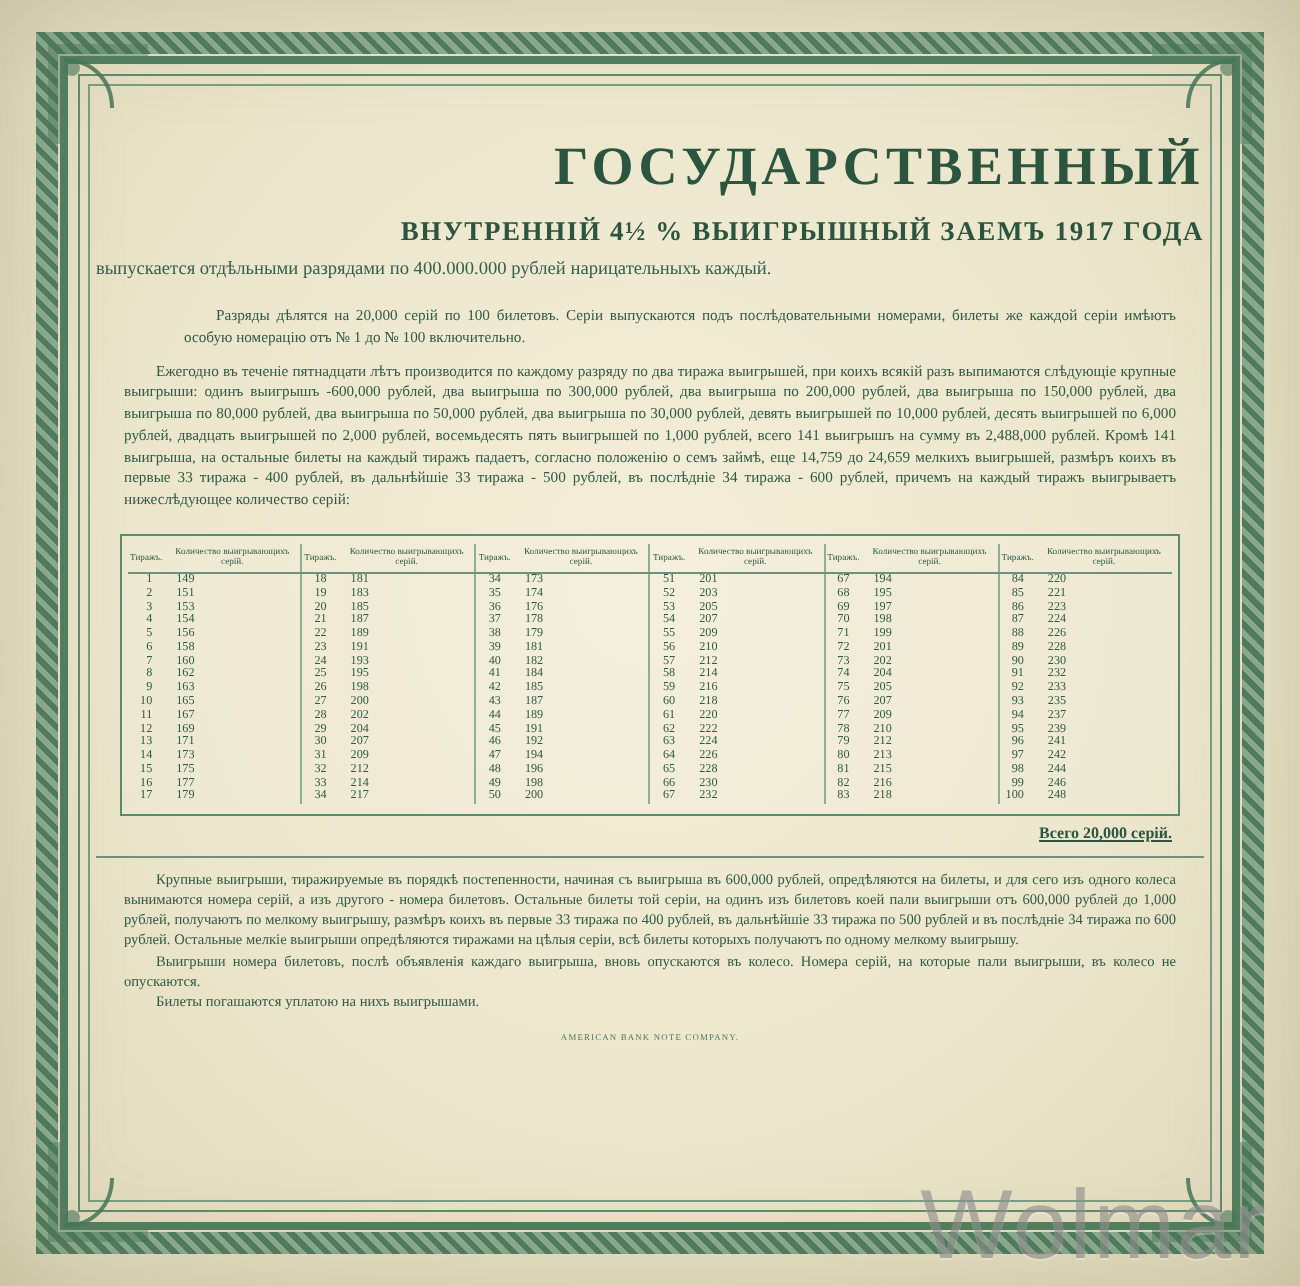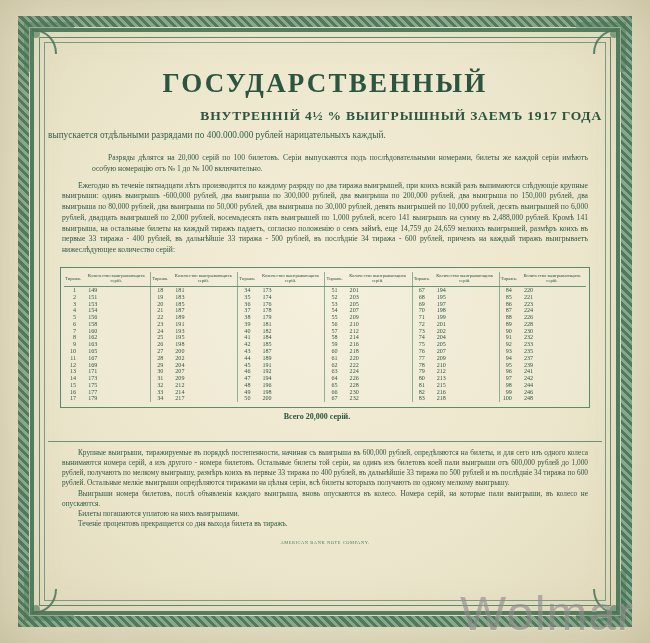--- a/index.html
+++ b/index.html
@@ -44,21 +44,21 @@
     position:absolute;width:54px;height:54px;
     pointer-events:none;opacity:.85;
   }
   .corner svg{width:100%;height:100%;}
   
   #content{
     position:absolute;left:48px;top:46px;right:48px;bottom:46px;
     color:#2f5741;
   }
   #title{
-    text-align:center;
+    text-align:right;
     font-size:27px;
     letter-spacing:2.2px;
     font-weight:bold;
     color:#2c5540;
     margin-top:22px;
     font-family:"Liberation Serif", serif;
   }
   #subtitle{
     text-align:right;
     font-size:13.5px;
@@ -102,28 +102,29 @@
     text-align:center;
   }
   td{
     text-align:center;padding:0.4px 1px;
     font-size:6.1px;
   }
   td.num{text-align:right;padding-right:6px;}
   td.val{text-align:left;padding-left:6px;}
   .vsep{border-left:1px solid #8bb096;}
   #total{
-    text-align:center;
+    text-align:right;
     font-size:8px;
     font-weight:bold;
     margin:4px 16px 0 0;
     color:#2c5540;
+    text-decoration:underline;
   }
   #bottom{
-    margin-top:20px;
+    margin-top:7px;
     border-top:1px solid #6a9479;
     padding-top:6px;
   }
   .para.small{font-size:7.3px;line-height:1.4;}
   #imprint{
     text-align:center;font-size:4.4px;letter-spacing:.6px;
     color:#4b7760;margin-top:10px;
   }
   
   #watermark{
@@ -447,21 +448,20 @@
           </tbody>
       </table>
     </div>
 
     <div id="total">Всего 20,000 серій.</div>
 
     <div id="bottom">
       <div class="para small">Крупные выигрыши, тиражируемые въ порядкѣ постепенности, начиная съ выигрыша въ 600,000 рублей, опредѣляются на билеты, и для сего изъ одного колеса вынимаются номера серій, а изъ другого - номера билетовъ. Остальные билеты той серіи, на одинъ изъ билетовъ коей пали выигрыши отъ 600,000 рублей до 1,000 рублей, получаютъ по мелкому выигрышу, размѣръ коихъ въ первые 33 тиража по 400 рублей, въ дальнѣйшіе 33 тиража по 500 рублей и въ послѣдніе 34 тиража по 600 рублей. Остальные мелкіе выигрыши опредѣляются тиражами на цѣлыя серіи, всѣ билеты которыхъ получаютъ по одному мелкому выигрышу.</div>
       <div class="para small">Выигрыши номера билетовъ, послѣ объявленія каждаго выигрыша, вновь опускаются въ колесо.  Номера серій, на которые пали выигрыши, въ колесо не опускаются.</div>
       <div class="para small">Билеты погашаются уплатою на нихъ выигрышами.</div>
-      <div class="para small">Теченіе процентовъ прекращается со дня выхода билета въ тиражъ.</div>
     </div>
 
     <div id="imprint">AMERICAN BANK NOTE COMPANY.</div>
   </div>
 
   <div id="watermark">Wolmar</div>
   <div id="shadow"></div>
 </div>
 
 </body></html>

